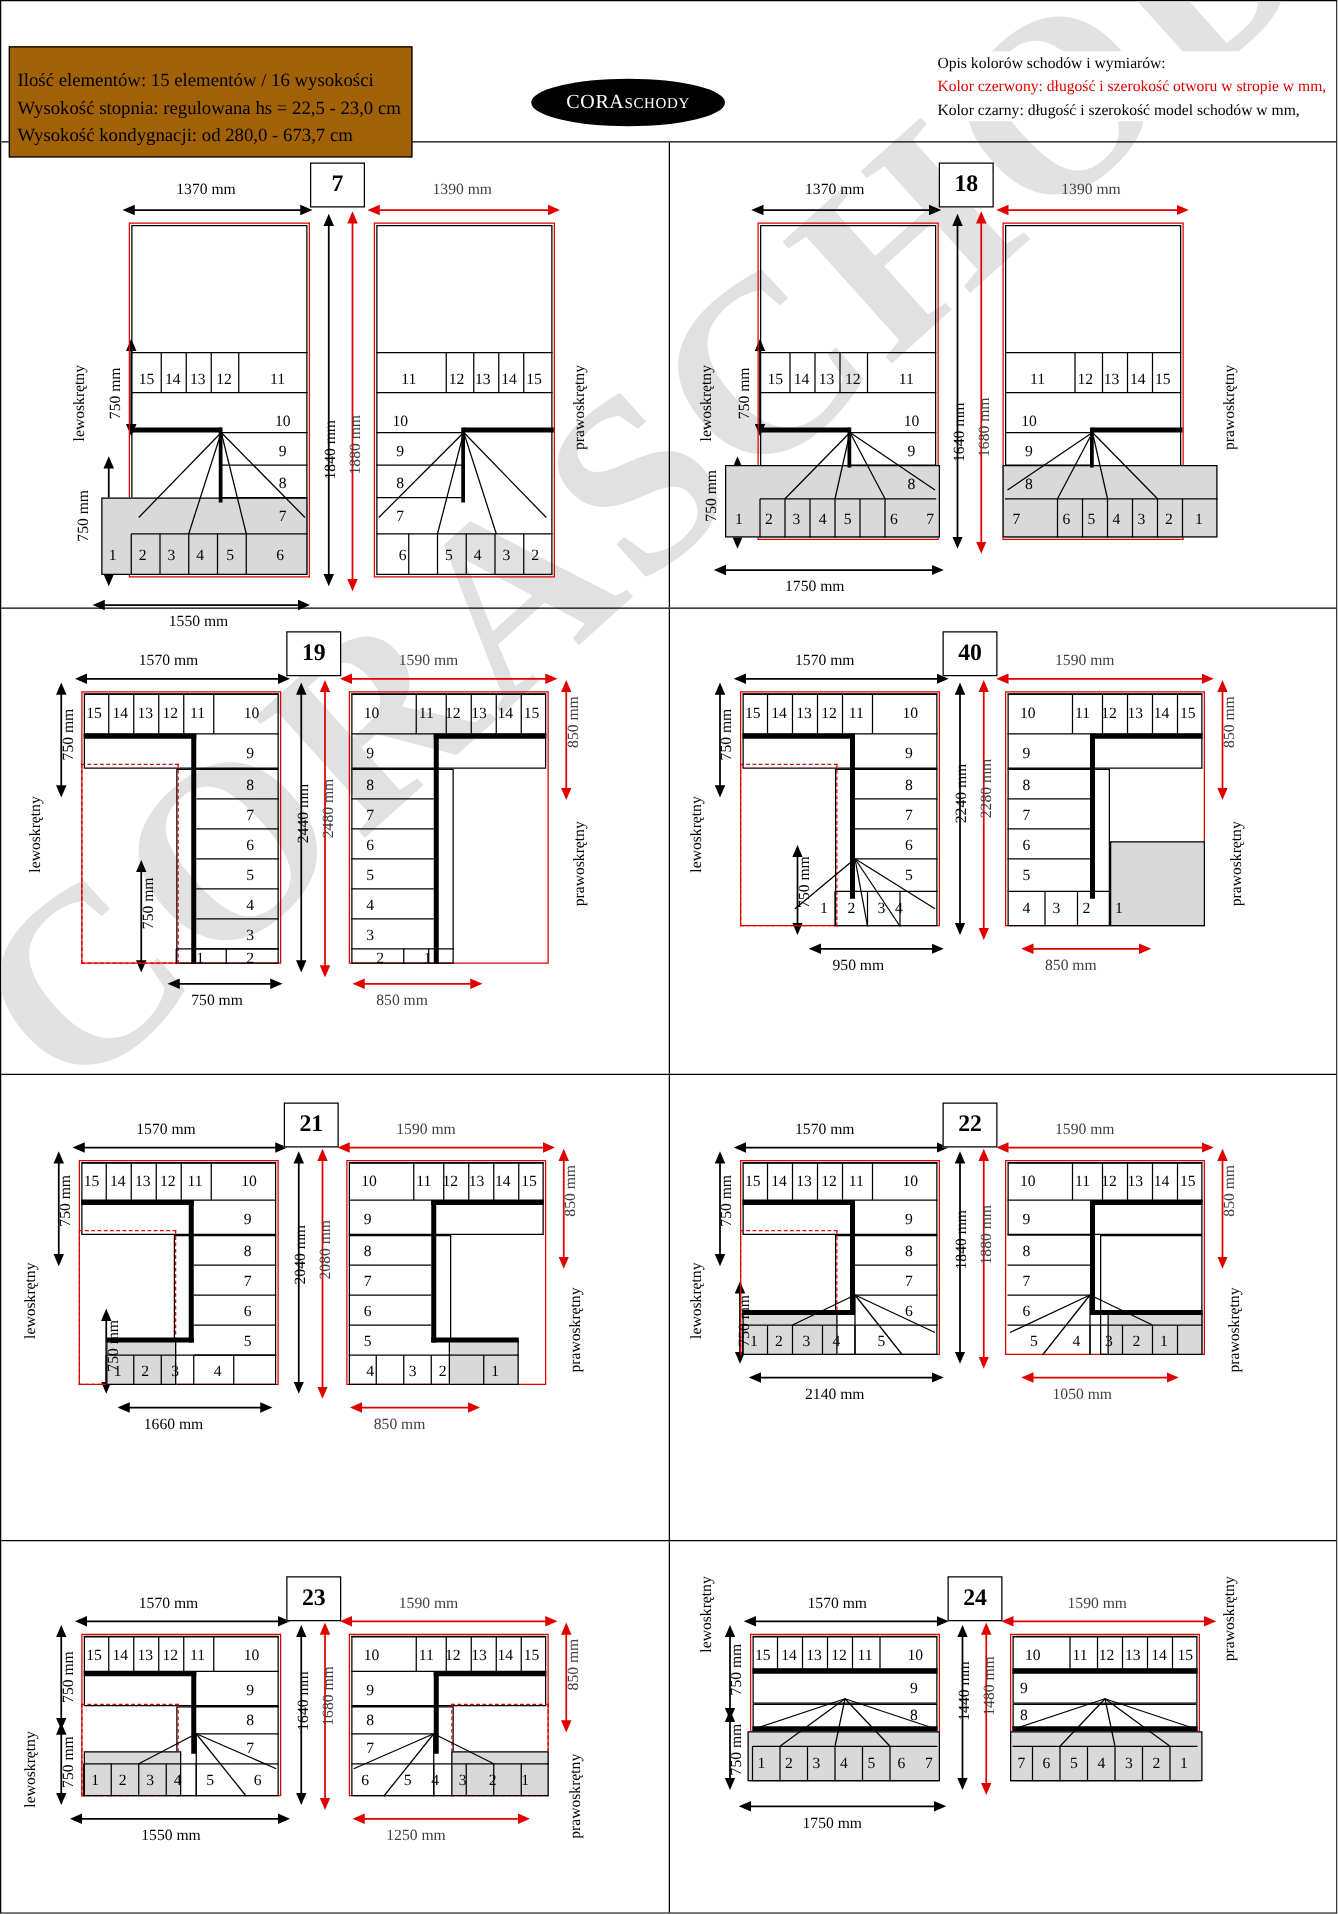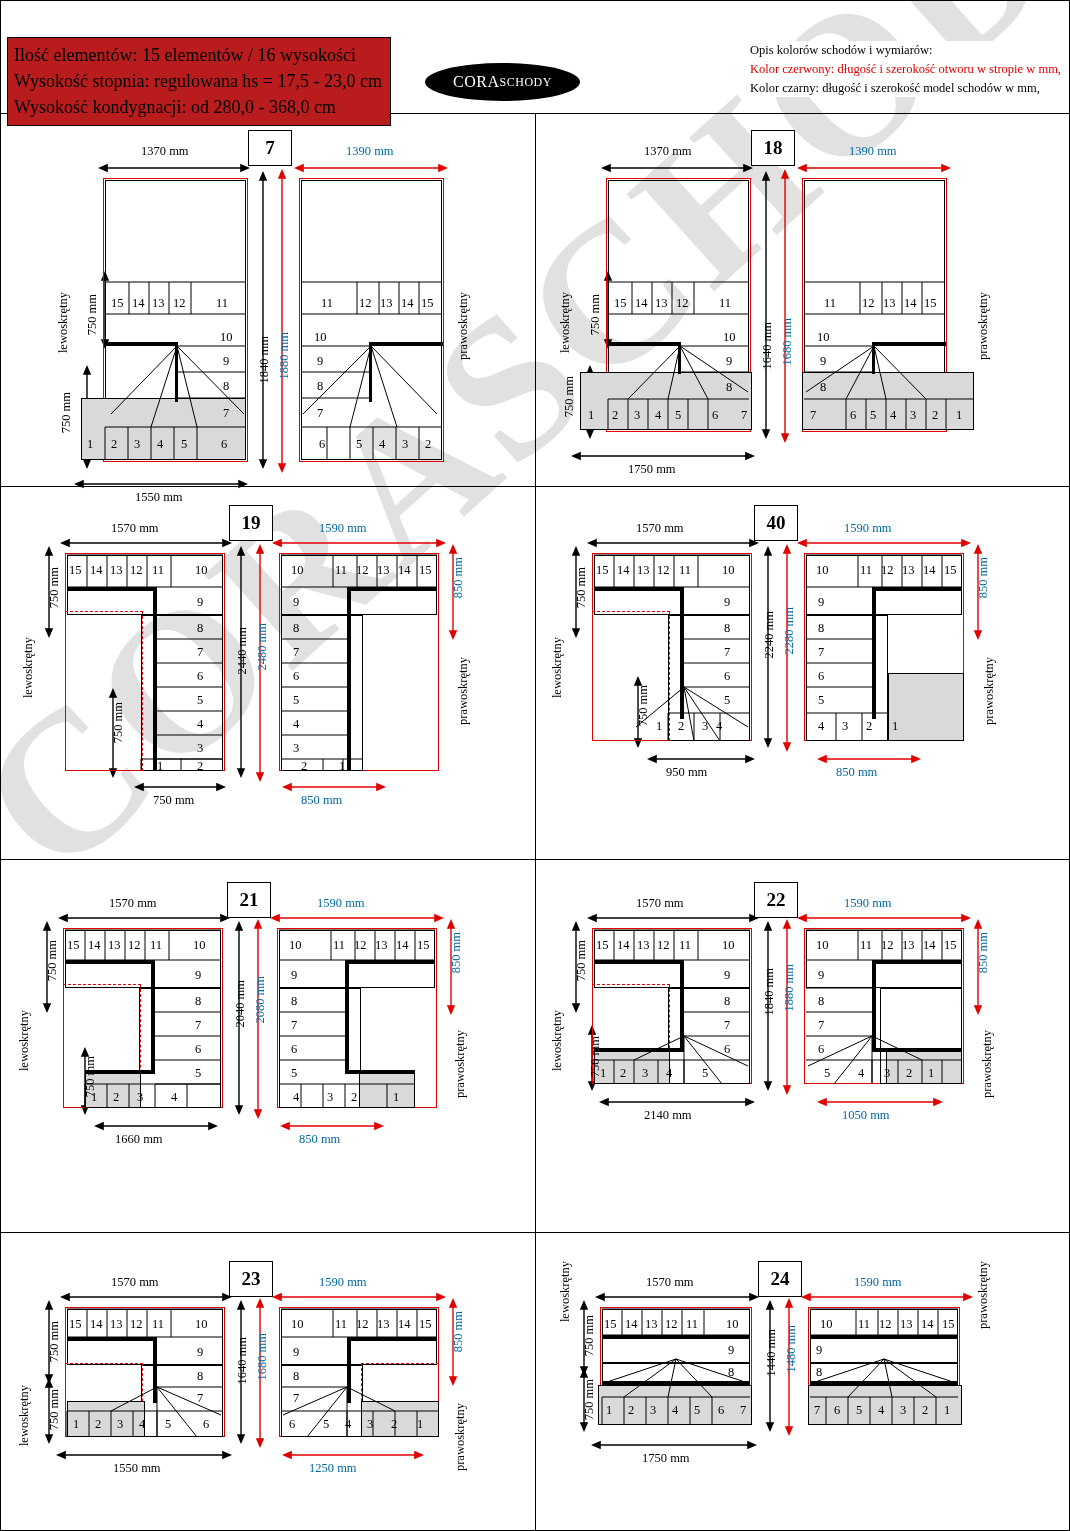--- a/index.html
+++ b/index.html
@@ -6,21 +6,21 @@
   body{font-family:"Liberation Serif", serif; color:#000;}
   #sheet{position:relative;width:1070px;height:1531px;box-sizing:border-box;border:1px solid #000;overflow:hidden;}
   .watermark{position:absolute;left:120px;top:330px;width:900px;height:900px;
     font-family:"Liberation Serif",serif;font-size:200px;font-weight:bold;color:#d8d8d8;
     transform:rotate(-42deg);transform-origin:center;letter-spacing:6px;white-space:nowrap;z-index:0;
     opacity:.75;}
   .layer{position:relative;z-index:2;}
   
   .hdr{position:relative;height:112px;border-bottom:1px solid #000;}
   .hdr-title{text-align:center;font-size:19px;font-weight:bold;padding-top:8px;letter-spacing:.2px;}
-  .hdr-left{position:absolute;left:6px;top:36px;border:1px solid #000;padding:4px 8px 5px 6px;font-size:18px;line-height:1.45;background:#b91c1c;}
+  .hdr-left{position:absolute;left:6px;top:36px;border:1px solid #000;padding:17px 8px 5px 6px;font-size:15px;line-height:1.45;background:#a16207;}
   .hdr-right{position:absolute;right:8px;top:40px;font-size:12.5px;line-height:1.5;background:#fff;}
   .hdr-right .red{color:#e00000;}
   .logo{position:absolute;left:424px;top:62px;width:155px;height:38px;border-radius:50%;background:#000;color:#fff;
         display:flex;align-items:center;justify-content:center;font-family:"Liberation Serif",serif;font-size:16px;letter-spacing:.5px;}
   .logo .sm{font-size:12px;}
   
   .grid{position:relative;}
   .row{position:relative;height:372px;border-bottom:1px solid #000;}
   .row:last-child{border-bottom:none;}
   .cell{position:absolute;top:0;height:372px;width:50%;}
@@ -32,40 +32,40 @@
          display:flex;align-items:center;justify-content:center;font-size:19px;font-weight:bold;z-index:6;}
   
   .blk{position:absolute;box-sizing:border-box;}
   .bk{border:1px solid #000;}
   .rd{border:1px solid #e00000;}
   .rd-dash{border:1px dashed #e00000;}
   .gray{background:#d9d9d9;}
   .line-bk{position:absolute;background:#000;}
   
   .t{position:absolute;font-size:12.5px;white-space:nowrap;}
-  .t.red{color:#0369a1;}
+  .t.red{color:#404040;}
   .vert{writing-mode:vertical-rl;transform:rotate(180deg);}
   .num{position:absolute;font-size:12.5px;}
   svg{position:absolute;left:0;top:0;overflow:visible;}
 </style>
 </head>
 <body>
 
 <div id="sheet">
 
   <div class="watermark">CORASCHODY</div>
 
   <div class="layer">
 
     <div class="hdr">
 
       <div class="hdr-left">
         <div>Ilość elementów: 15 elementów / 16 wysokości</div>
-        <div>Wysokość stopnia: regulowana   hs = 17,5 - 23,0 cm</div>
-        <div>Wysokość kondygnacji: od 280,0 - 368,0 cm</div>
+        <div>Wysokość stopnia: regulowana   hs = 22,5 - 23,0 cm</div>
+        <div>Wysokość kondygnacji: od 280,0 - 673,7 cm</div>
       </div>
 
       <div class="logo">
         <span>CORA</span>
           <span class="sm">SCHODY</span>
       </div>
 
       <div class="hdr-right">
         <div>Opis kolorów schodów i wymiarów:</div>
         <div class="red">Kolor czerwony: długość i szerokość otworu w stropie w mm,</div>

